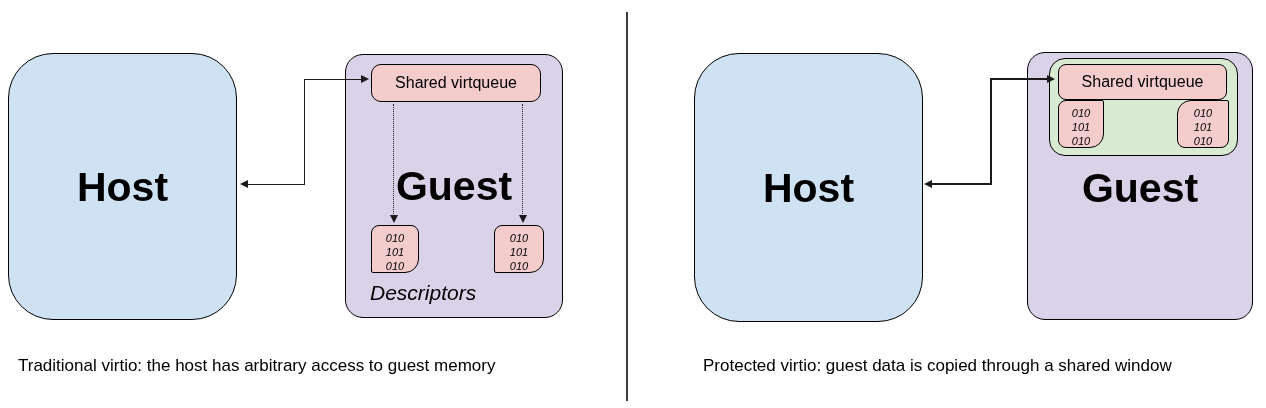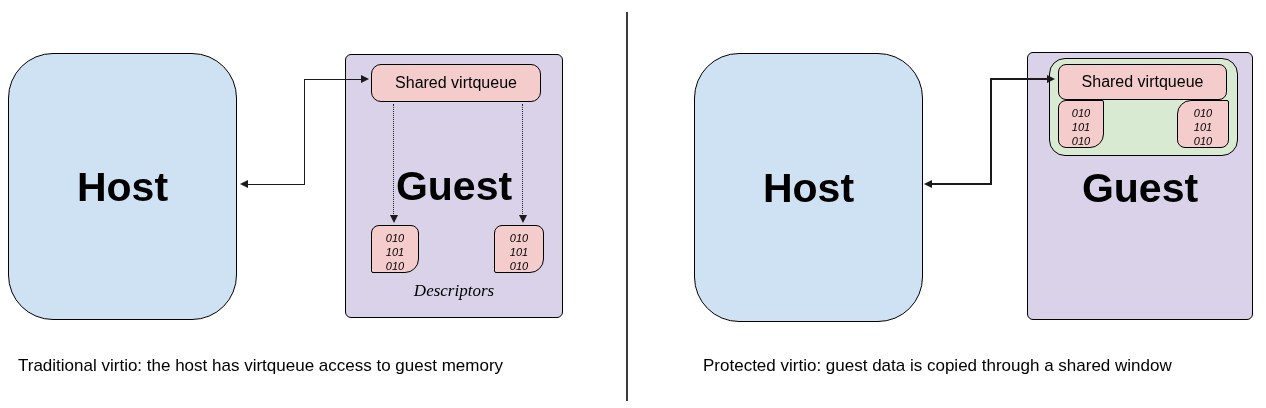--- a/index.html
+++ b/index.html
@@ -2,35 +2,35 @@
 <html style="--host-fill: #cfe2f3; --guest-fill: #d9d2e9; --queue-fill: #f4cccc; --window-fill: #d9ead3; --line: #1a1a1a;"><head>
 <meta charset="utf-8">
 <style>
   html,body{margin:0;padding:0;background:#ffffff;}
   body{font-family:"Liberation Sans","DejaVu Sans",sans-serif;color:#000;}
   .canvas{position:relative;width:1266px;height:408px;background:#fff;overflow:hidden;}
 
   
   .bigbox{position:absolute;border:1.5px solid #000;box-sizing:border-box;}
   .host-box{background:var(--host-fill);border-radius:45px;}
-  .guest-box{background:var(--guest-fill);border-radius:6px;}
+  .guest-box{background:var(--guest-fill);border-radius:18px;padding-left:24px;}
   .big-label{position:absolute;left:0;width:100%;text-align:center;
              font-size:41px;font-weight:700;line-height:42px;letter-spacing:0;}
   .queue-box{position:absolute;background:var(--queue-fill);border:1.5px solid #000;
              border-radius:10px;box-sizing:border-box;display:flex;align-items:center;justify-content:center;
              font-size:16px;}
   .window-box{position:absolute;background:var(--window-fill);border:1.5px solid #000;
               border-radius:16px;box-sizing:border-box;}
   .databox{position:absolute;background:var(--queue-fill);border:1.5px solid #000;box-sizing:border-box;
            font-size:11px;line-height:14px;text-align:center;padding-top:5px;}
   .databox div{white-space:pre;font-style:italic;}
   .r-a{border-radius:8px 8px 14px 2px;}
   .r-b{border-radius:8px 2px 14px 8px;}
   .r-c{border-radius:14px 2px 8px 8px;}
-  .descriptors{position:absolute;width:100%;text-align:center;font-style:italic;font-size:17px;font-family:Liberation Serif, serif;}
+  .descriptors{position:absolute;width:100%;text-align:left;font-style:italic;font-size:21px;}
 
   
   .seg{position:absolute;background:var(--line);}
   .seg.h1{height:1.4px;} .seg.v1{width:1.4px;}
   .seg.h2{height:2px;}   .seg.v2{width:2px;}
   .dotline{position:absolute;width:0;border-left:1.5px dotted #222;}
   .ah{position:absolute;width:0;height:0;}
   .ah-right{border-top:4px solid transparent;border-bottom:4px solid transparent;border-left:8px solid var(--line);}
   .ah-left {border-top:4px solid transparent;border-bottom:4px solid transparent;border-right:8px solid var(--line);}
   .ah-down {border-left:4px solid transparent;border-right:4px solid transparent;border-top:8px solid var(--line);}
@@ -77,21 +77,21 @@
 
       <span class="descriptors" style="top:226px;">Descriptors</span>
     </div>
 
     <div class="seg h1" style="left:304px;top:79px;width:58px;"></div>
     <div class="ah ah-right" style="left:361px;top:75px;"></div>
     <div class="seg v1" style="left:304px;top:79px;height:106px;"></div>
     <div class="seg h1" style="left:248px;top:184px;width:57px;"></div>
     <div class="ah ah-left" style="left:240px;top:180px;"></div>
 
-    <div class="caption" style="left:18px;top:356px;">Traditional virtio: the host has virtqueue access to guest memory</div>
+    <div class="caption" style="left:18px;top:356px;">Traditional virtio: the host has arbitrary access to guest memory</div>
   </section>
 
   <div class="divider" style="left:626px;top:12px;width:2px;height:389px;"></div>
 
   <section>
 
     <div class="bigbox host-box" style="left:694px;top:53px;width:229px;height:269px;">
       <span class="big-label" style="top:113px;">Host</span>
     </div>
 

